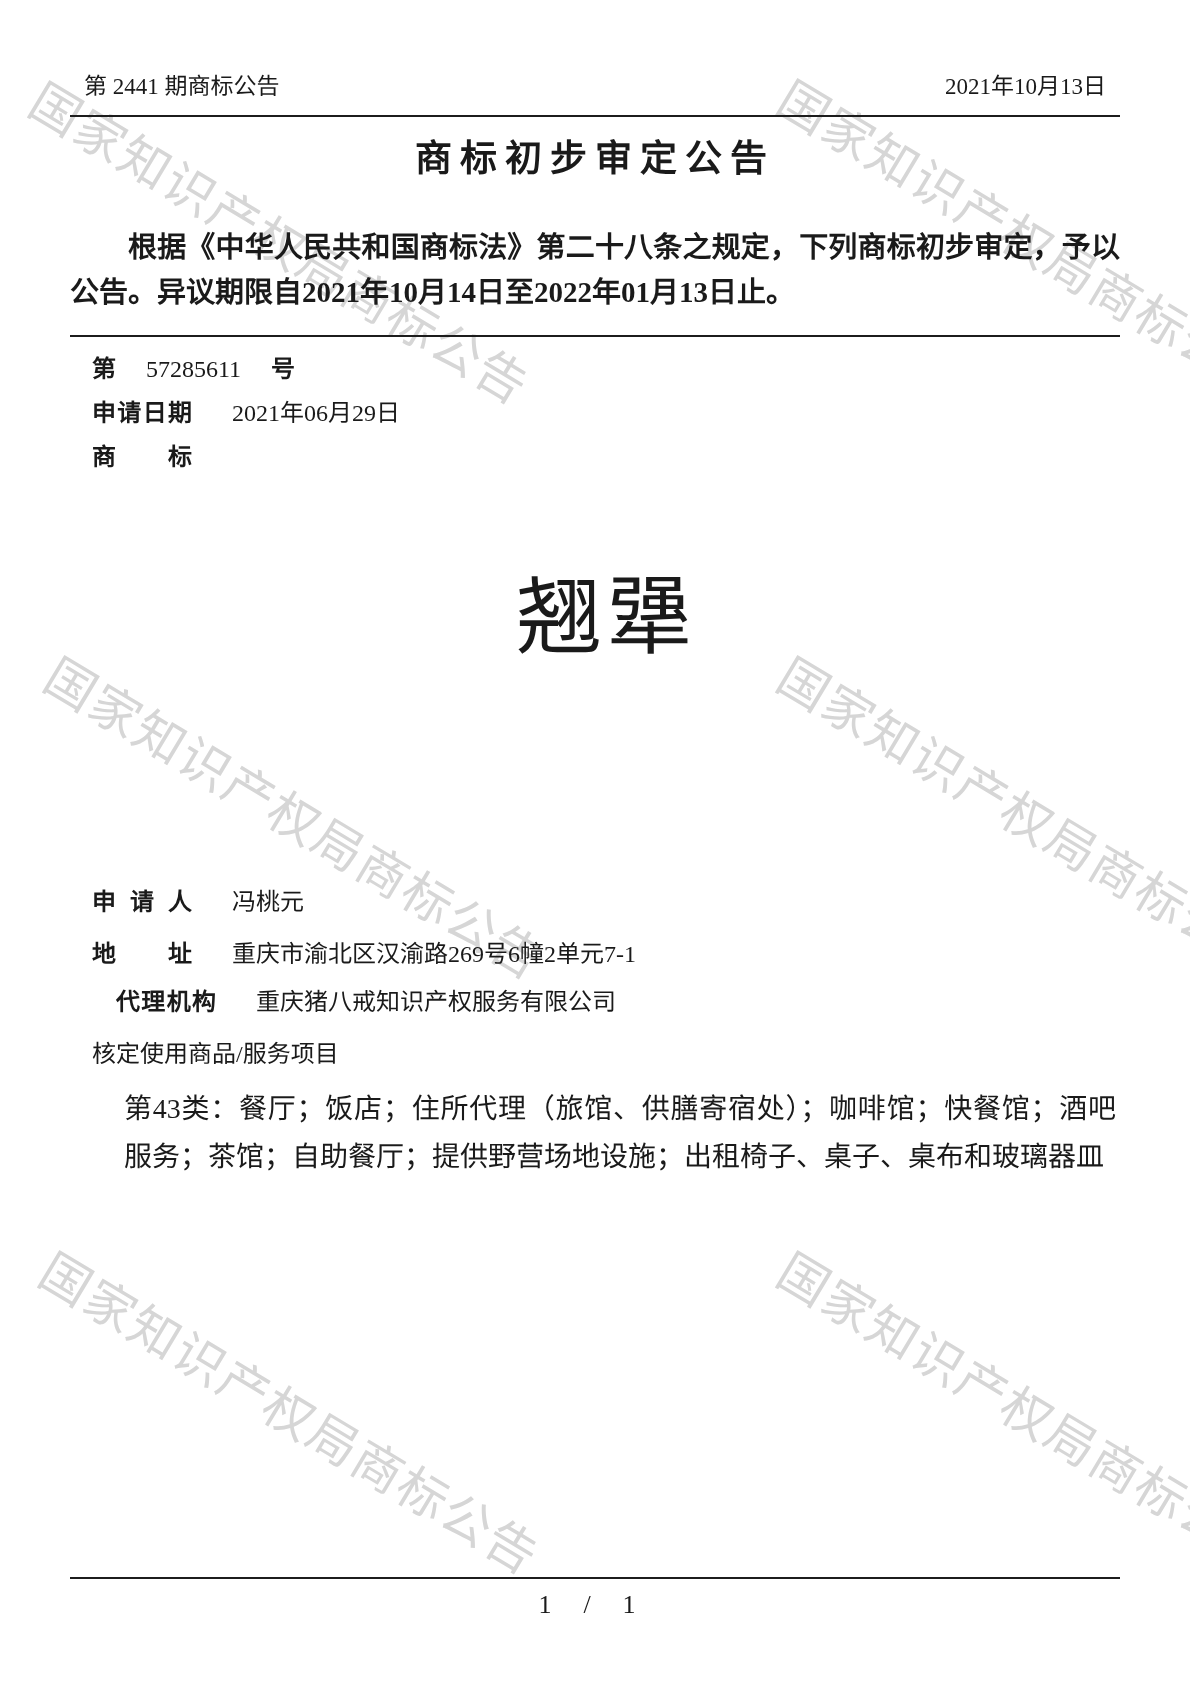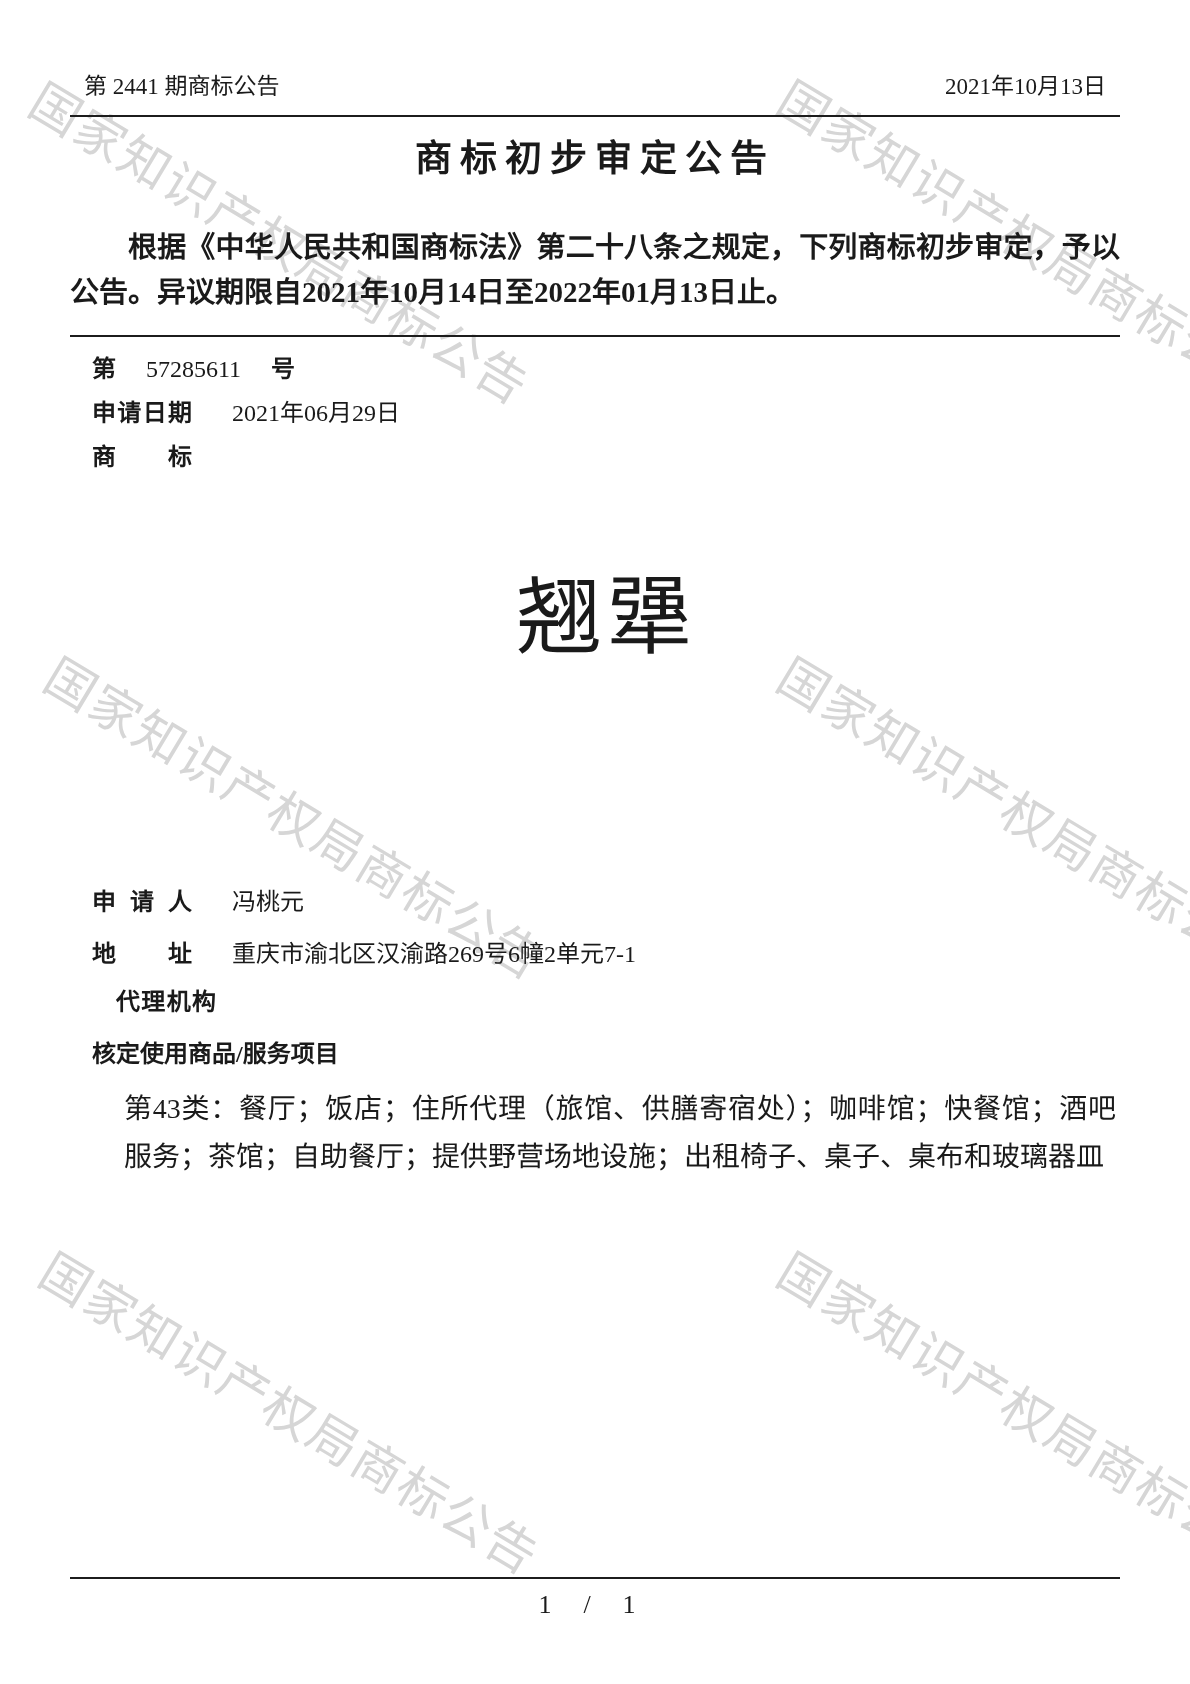--- a/index.html
+++ b/index.html
@@ -106,21 +106,21 @@
     line-height: 1;
   }
 
   .row-applicant { margin-top: 3px; align-items: center; }
   .row-address   { margin-top: 22px; }
   .row-agency    { margin-top: 18px; margin-left: 24px; }
 
   .goods-label {
     margin-top: 22px;
     font-size: 24px;
-    font-weight: bold;
+    font-weight: normal;
     line-height: 30px;
   }
   .goods-text {
     margin-top: 16px;
     font-size: 28px;
     line-height: 48px;
     text-align: justify;
     padding-right: 4px;
     margin-left: 32px;
   }
@@ -199,20 +199,21 @@
         <span class="value">冯桃元</span>
       </div>
 
       <div class="detail-row row-address">
         <span class="label">地址</span>
         <span class="value">重庆市渝北区汉渝路269号6幢2单元7-1</span>
       </div>
 
       <div class="detail-row row-agency">
         <span class="label">代理机构</span>
+        <span class="value">重庆猪八戒知识产权服务有限公司</span>
       </div>
 
       <div class="goods-label">核定使用商品/服务项目</div>
 
       <div class="goods-text">第43类：餐厅；饭店；住所代理（旅馆、供膳寄宿处）；咖啡馆；快餐馆；酒吧服务；茶馆；自助餐厅；提供野营场地设施；出租椅子、桌子、桌布和玻璃器皿</div>
 
     </div>
   </div>
 
   <hr class="footer-rule">

